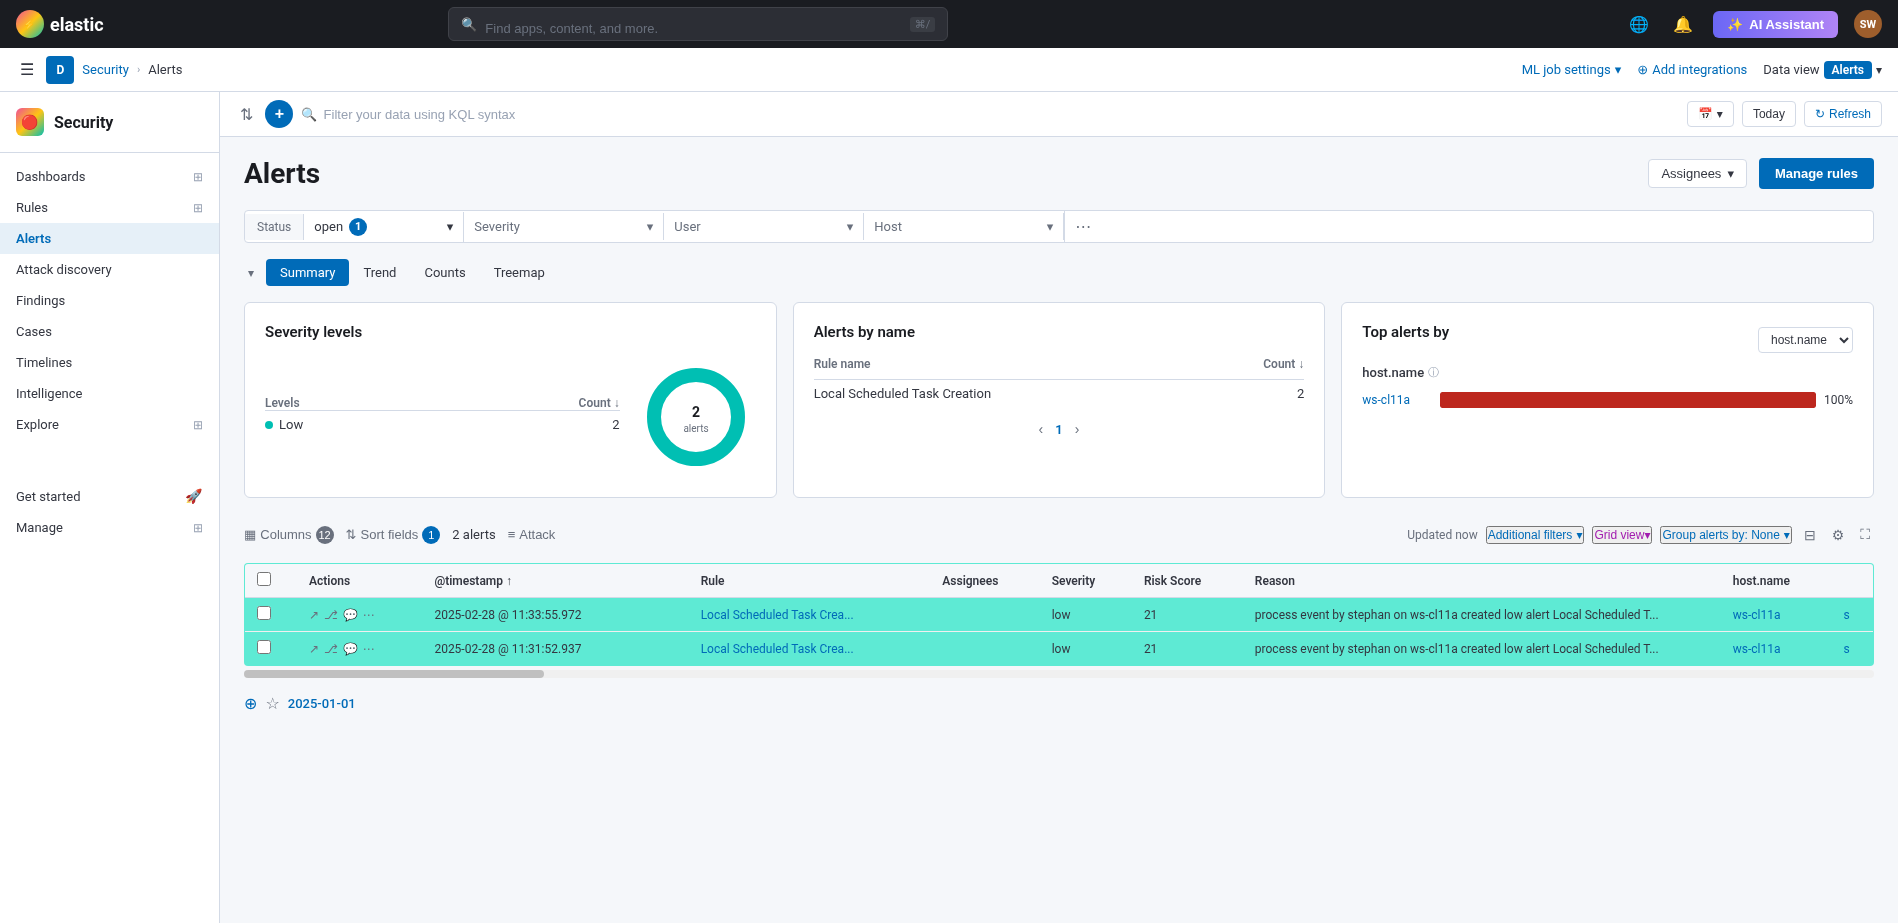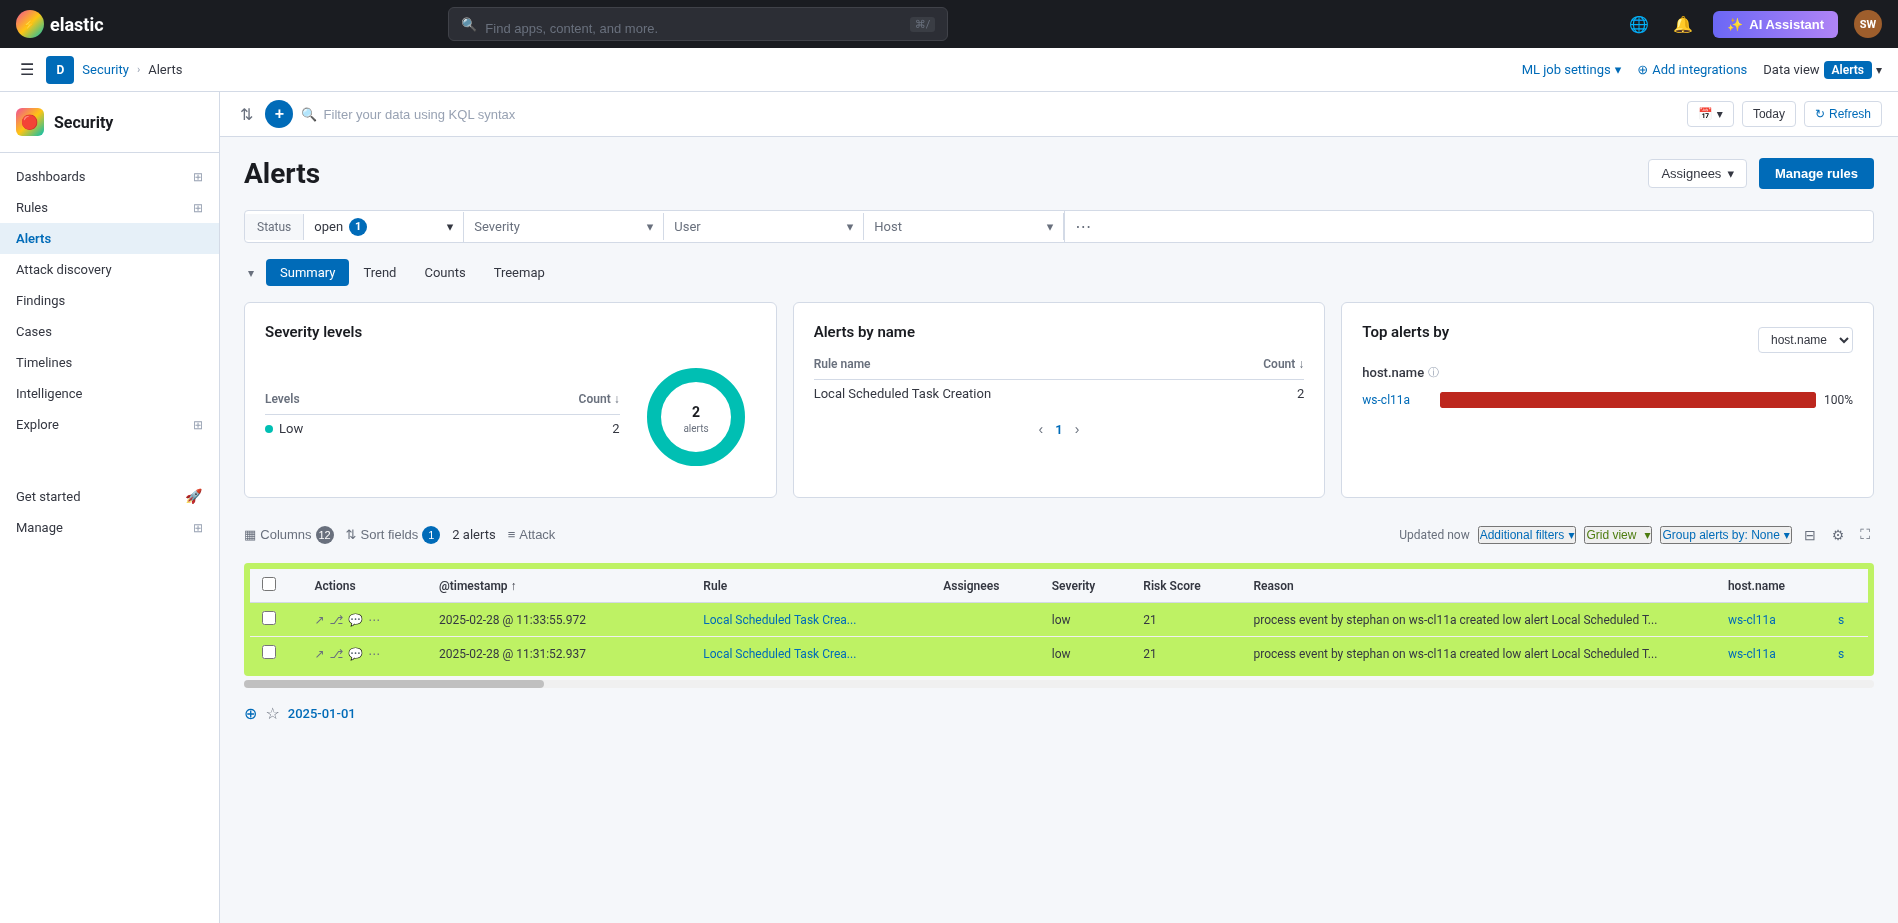--- a/index.html
+++ b/index.html
@@ -82,21 +82,21 @@
     .tab.active { background: #006bb8; color: #fff; border-radius: 4px; }
 
     
     .charts-row { display: grid; grid-template-columns: 1fr 1fr 1fr; gap: 16px; margin-bottom: 16px; }
     .chart-card { background: #fff; border: 1px solid #d3dae6; border-radius: 6px; padding: 20px; }
     .chart-card-title { font-size: 15px; font-weight: 600; color: #1a1c21; margin-bottom: 16px; }
 
     
     .severity-levels-content { display: flex; align-items: center; gap: 16px; }
     .severity-table { flex: 1; }
-    .severity-table-header { display: flex; justify-content: space-between; padding-bottom: 8px; border-bottom: 1px solid #d3dae6; }
+    .severity-table-header { display: flex; justify-content: space-between; padding-bottom: 0; border-bottom: 1px solid #d3dae6; }
     .severity-table-header span { font-size: 12px; color: #69707d; font-weight: 600; }
     .severity-row { display: flex; justify-content: space-between; align-items: center; padding: 6px 0; }
     .severity-level-dot { width: 8px; height: 8px; border-radius: 50%; background: #00bfb3; margin-right: 6px; }
     .severity-level-name { font-size: 13px; color: #343741; display: flex; align-items: center; }
     .severity-level-count { font-size: 13px; color: #343741; }
     .donut-chart { width: 120px; height: 120px; flex-shrink: 0; }
     .donut-label { font-size: 14px; font-weight: 700; color: #1a1c21; text-anchor: middle; dominant-baseline: middle; }
     .donut-sublabel { font-size: 10px; color: #69707d; text-anchor: middle; dominant-baseline: middle; }
 
     
@@ -123,26 +123,26 @@
     
     .table-toolbar { display: flex; align-items: center; gap: 12px; padding: 8px 0; margin-bottom: 8px; }
     .table-toolbar-left { display: flex; align-items: center; gap: 12px; flex: 1; }
     .toolbar-btn { background: none; border: none; cursor: pointer; color: #69707d; font-size: 13px; display: flex; align-items: center; gap: 4px; }
     .toolbar-count-badge { background: #69707d; color: #fff; border-radius: 50%; width: 18px; height: 18px; display: flex; align-items: center; justify-content: center; font-size: 11px; }
     .toolbar-count-badge.blue { background: #006bb8; }
     .alerts-count-text { font-size: 13px; color: #343741; }
     .table-toolbar-right { display: flex; align-items: center; gap: 8px; }
     .updated-text { font-size: 12px; color: #69707d; }
     .additional-filters-btn { font-size: 12px; color: #006bb8; cursor: pointer; display: flex; align-items: center; gap: 4px; }
-    .grid-view-btn { font-size: 12px; color: #4d7c0f; cursor: pointer; display: flex; align-items: center; gap: 8px; }
+    .grid-view-btn { font-size: 12px; color: #a21caf; cursor: pointer; display: flex; align-items: center; gap: 0; }
     .group-by-btn { font-size: 12px; color: #006bb8; cursor: pointer; display: flex; align-items: center; gap: 4px; }
     .table-icon-btn { background: none; border: none; cursor: pointer; color: #69707d; font-size: 14px; padding: 4px; }
 
     
-    .data-table { width: 100%; border-collapse: collapse; background: #bef264; border: 6px solid #14b8a6; border-radius: 4px; overflow: hidden; font-size: 12px; }
+    .data-table { width: 100%; border-collapse: collapse; background: #5eead4; border: 1px solid #14b8a6; border-radius: 4px; overflow: hidden; font-size: 12px; }
     .data-table th { background: #f5f7fa; padding: 8px 12px; text-align: left; font-size: 12px; font-weight: 600; color: #343741; border-bottom: 1px solid #d3dae6; white-space: nowrap; }
     .data-table td { padding: 8px 12px; border-bottom: 1px solid #f0f0f0; color: #343741; white-space: nowrap; }
     .table-checkbox { width: 14px; height: 14px; cursor: pointer; }
     .row-action-icon { color: #69707d; cursor: pointer; font-size: 12px; margin-right: 2px; }
     .link-text { color: #006bb8; cursor: pointer; text-decoration: none; }
     .severity-low { color: #343741; }
     .reason-text { color: #343741; max-width: 350px; overflow: hidden; text-overflow: ellipsis; }
 
     
     .date-marker { display: flex; align-items: center; gap: 8px; padding: 8px 0; margin-top: 8px; }

